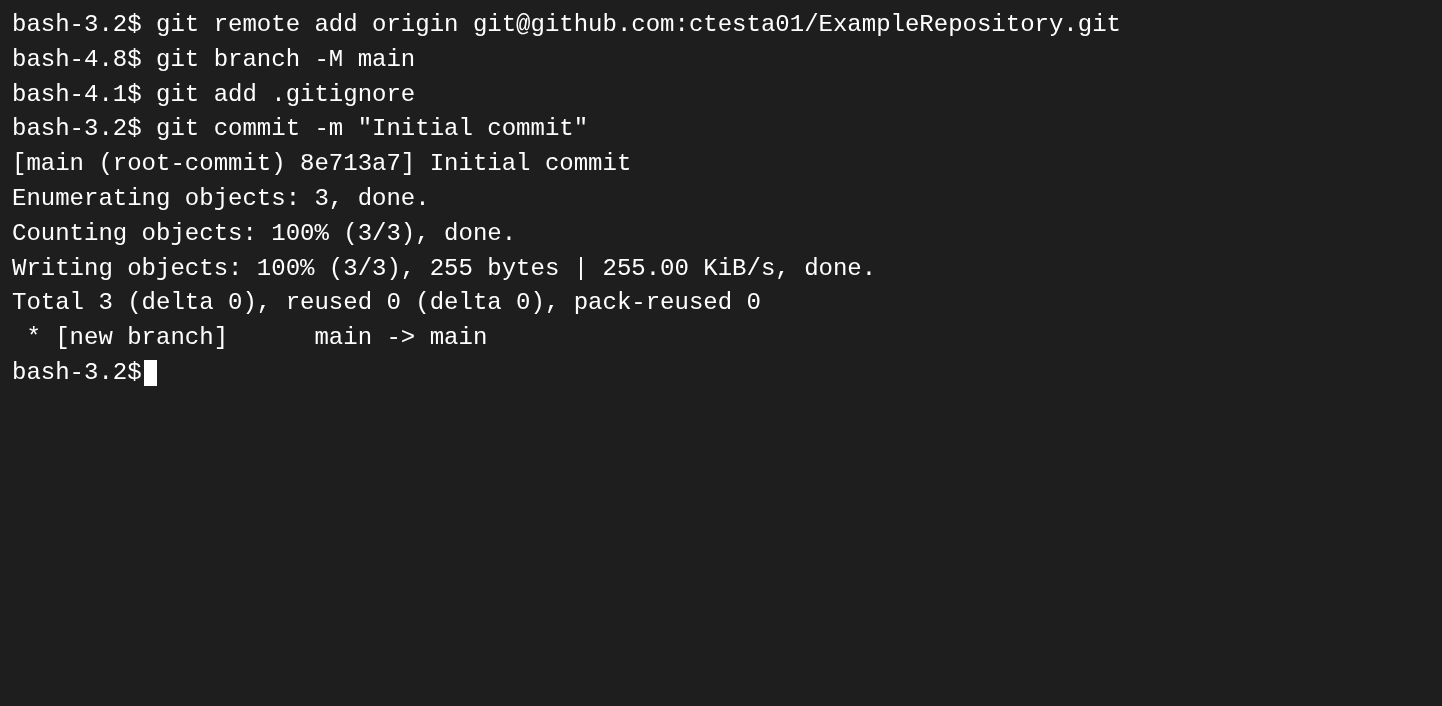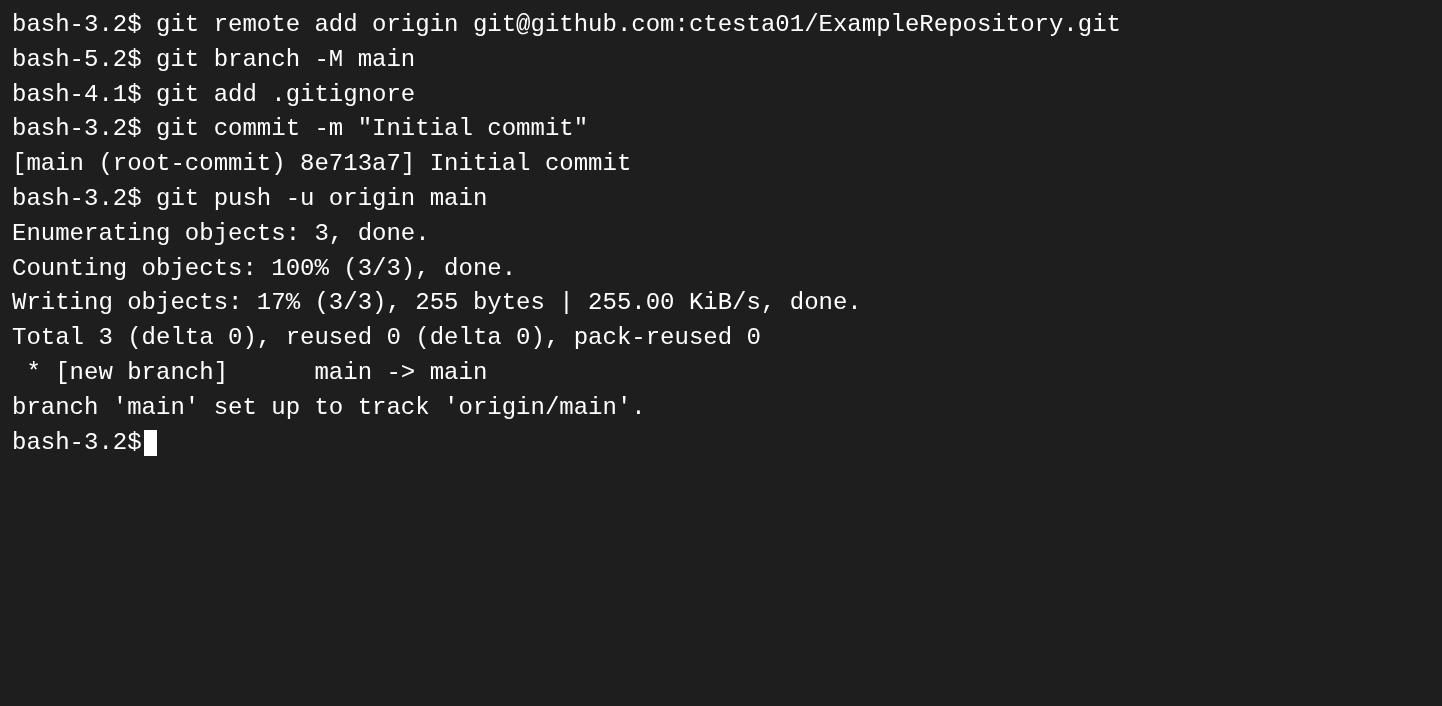--- a/index.html
+++ b/index.html
@@ -34,28 +34,26 @@
       background-color: #ffffff;
       margin-left: 2px;
       vertical-align: middle;
     }
   </style>
 </head>
 <body>
 
 <div>
   <span class="terminal-line">bash-3.2$ git remote add origin git@github.com:ctesta01/ExampleRepository.git</span>
-  <span class="terminal-line">bash-5.2$ git branch -M main</span>
+  <span class="terminal-line">bash-4.8$ git branch -M main</span>
   <span class="terminal-line">bash-4.1$ git add .gitignore</span>
   <span class="terminal-line">bash-3.2$ git commit -m "Initial commit"</span>
   <span class="terminal-line">[main (root-commit) 8e713a7] Initial commit</span>
-  <span class="terminal-line">bash-3.2$ git push -u origin main</span>
   <span class="terminal-line">Enumerating objects: 3, done.</span>
   <span class="terminal-line">Counting objects: 100% (3/3), done.</span>
-  <span class="terminal-line">Writing objects: 17% (3/3), 255 bytes | 255.00 KiB/s, done.</span>
+  <span class="terminal-line">Writing objects: 100% (3/3), 255 bytes | 255.00 KiB/s, done.</span>
   <span class="terminal-line">Total 3 (delta 0), reused 0 (delta 0), pack-reused 0</span>
   <span class="terminal-line"> * [new branch]      main -&gt; main</span>
-  <span class="terminal-line">branch 'main' set up to track 'origin/main'.</span>
   <div class="prompt-line">
     <span>bash-3.2$ </span>
       <span class="cursor"></span>
   </div>
 </div>
 
 </body></html>

